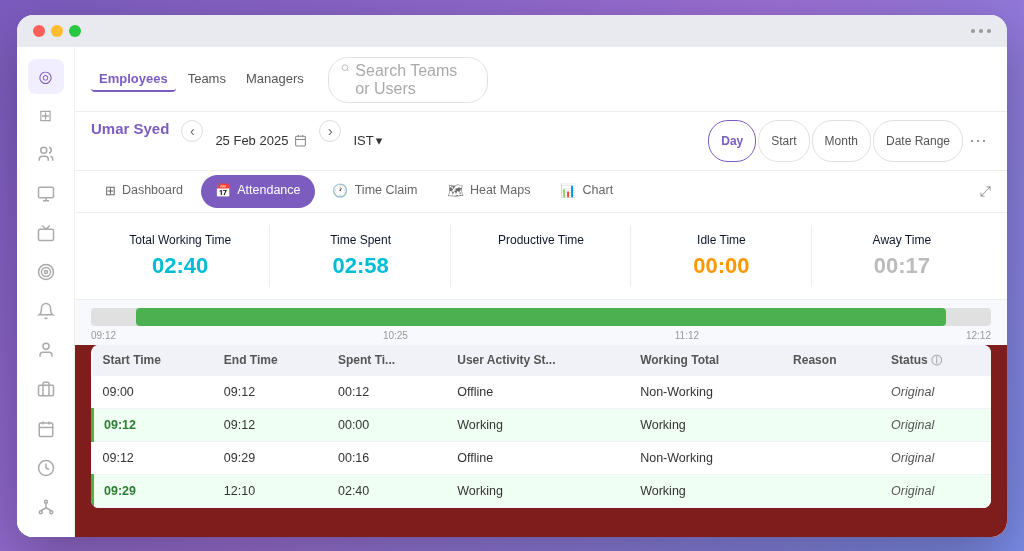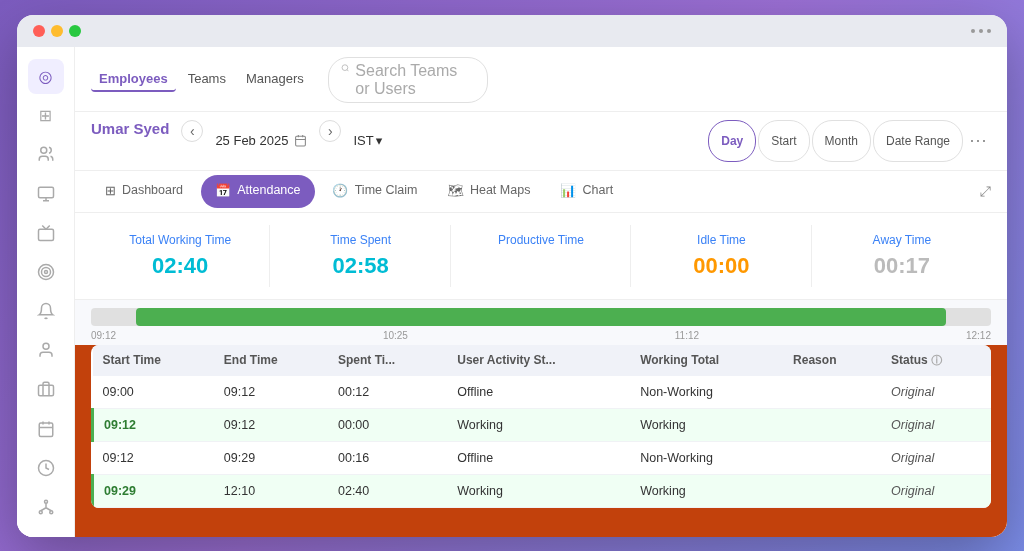--- a/index.html
+++ b/index.html
@@ -220,21 +220,21 @@
     }
     .stat-card {
       flex: 1;
       text-align: center;
       padding: 8px 4px;
       border-right: 1px solid #eee;
     }
     .stat-card:last-child { border-right: none; }
     .stat-label {
       font-size: 12px;
-      color: #3b82f6;
+      color: #0f172a;
       font-weight: 500;
       margin-bottom: 6px;
     }
     .stat-value {
       font-size: 22px;
       font-weight: 600;
     }
     .stat-value.cyan { color: #00bcd4; }
     .stat-value.green { color: #4caf50; }
     .stat-value.yellow { color: #ff9800; }
@@ -267,21 +267,21 @@
       padding: 0 0;
       font-size: 10px;
       color: #999;
     }
 
     
     .table-wrapper {
       flex: 1;
       overflow-y: auto;
       padding: 0 16px 8px;
-      background: #c2410c;
+      background: #7f1d1d;
     }
     table {
       width: 100%;
       border-collapse: collapse;
       background: #fff;
       border-radius: 8px;
       overflow: hidden;
       font-size: 12.5px;
     }
     thead th {

